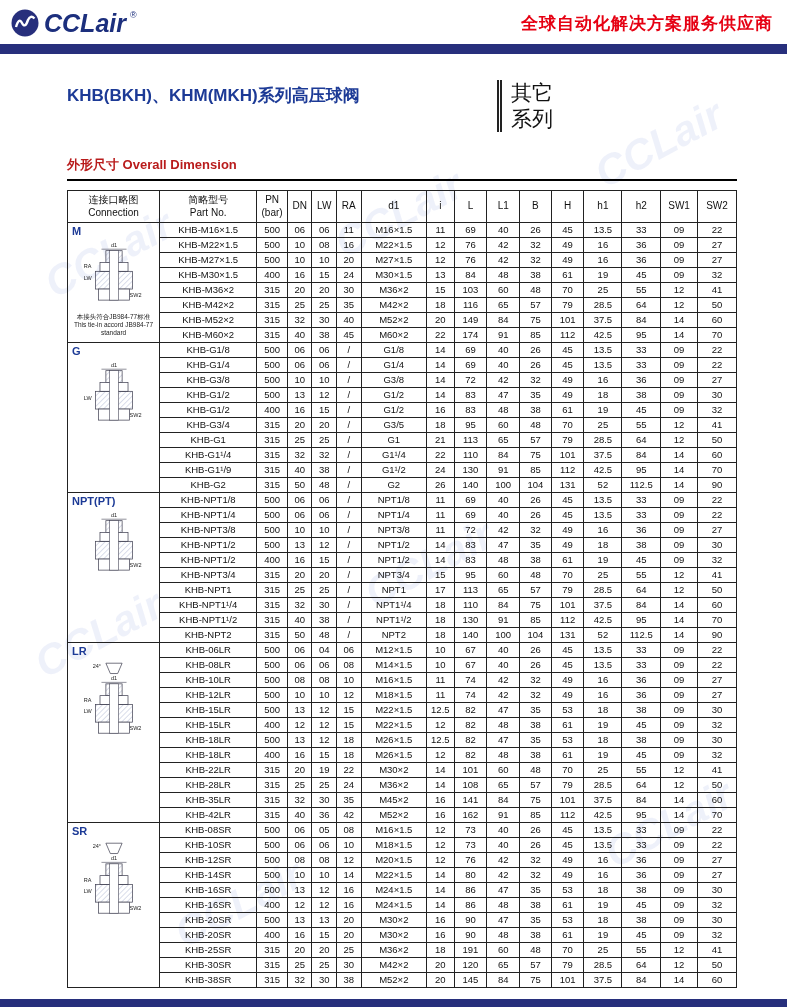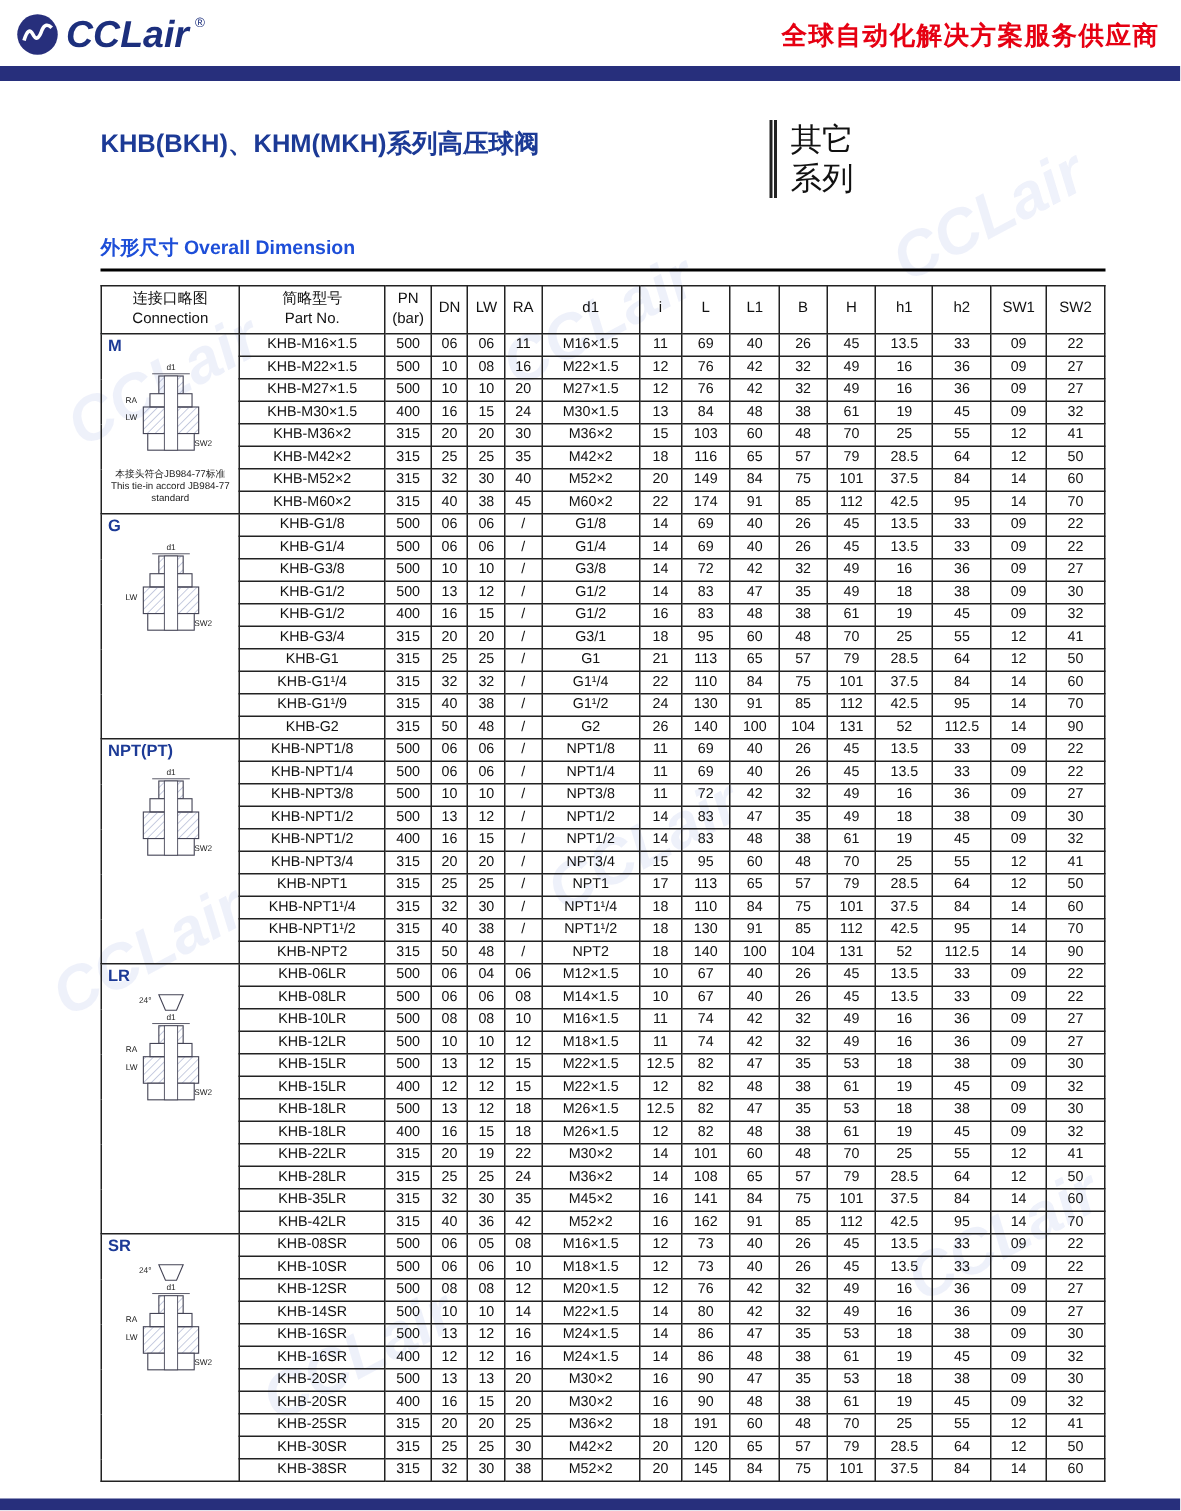--- a/index.html
+++ b/index.html
@@ -26,27 +26,27 @@
   .tagline { color:#e60012; font-weight:bold; font-size:17px; letter-spacing:1px; }
   .navy-bar { width:100%; height:10px; background:#272f7c; }
   .bottom-bar { position:absolute; left:0; bottom:0; width:100%; height:8px; background:#272f7c; }
 
   
   .content { position:relative; padding:0 50px 0 67px; z-index:4; }
   .title-row { position:relative; margin-top:30px; min-height:52px; }
   h1 { color:#1c3a96; font-size:17px; font-weight:bold; }
   .subtitle { color:#1c3a96; font-size:11px; margin-top:7px; }
   .side-note {
-    position:absolute; left:446px; top:-4px;
+    position:absolute; left:430px; top:-4px;
     border-left:5px double #222; padding-left:9px;
     font-family:"DejaVu Serif","Liberation Serif",serif;
     font-size:21px; line-height:26px; color:#111;
   }
   .section-heading {
-    margin-top:20px; font-size:13px; font-weight:bold; color:#1d4ed8;
+    margin-top:20px; font-size:13px; font-weight:bold; color:#b91c1c;
     padding-bottom:5px; border-bottom:2px solid #000; margin-bottom:9px;
   }
 
   
   .dim-table { border-collapse:collapse; width:100%; table-layout:fixed; }
   .dim-table th, .dim-table td {
     border:1px solid #222; text-align:center; vertical-align:middle;
     padding:0 1px; overflow:hidden; white-space:nowrap;
   }
   .dim-table th { font-weight:normal; font-size:10px; line-height:1.25; height:32px; }
@@ -397,21 +397,21 @@
             <td>45</td>
             <td>09</td>
             <td>32</td>
           </tr>
           <tr>
             <td>KHB-G3/4</td>
             <td>315</td>
             <td>20</td>
             <td>20</td>
             <td>/</td>
-            <td>G3/1</td>
+            <td>G3/5</td>
             <td>18</td>
             <td>95</td>
             <td>60</td>
             <td>48</td>
             <td>70</td>
             <td>25</td>
             <td>55</td>
             <td>12</td>
             <td>41</td>
           </tr>

